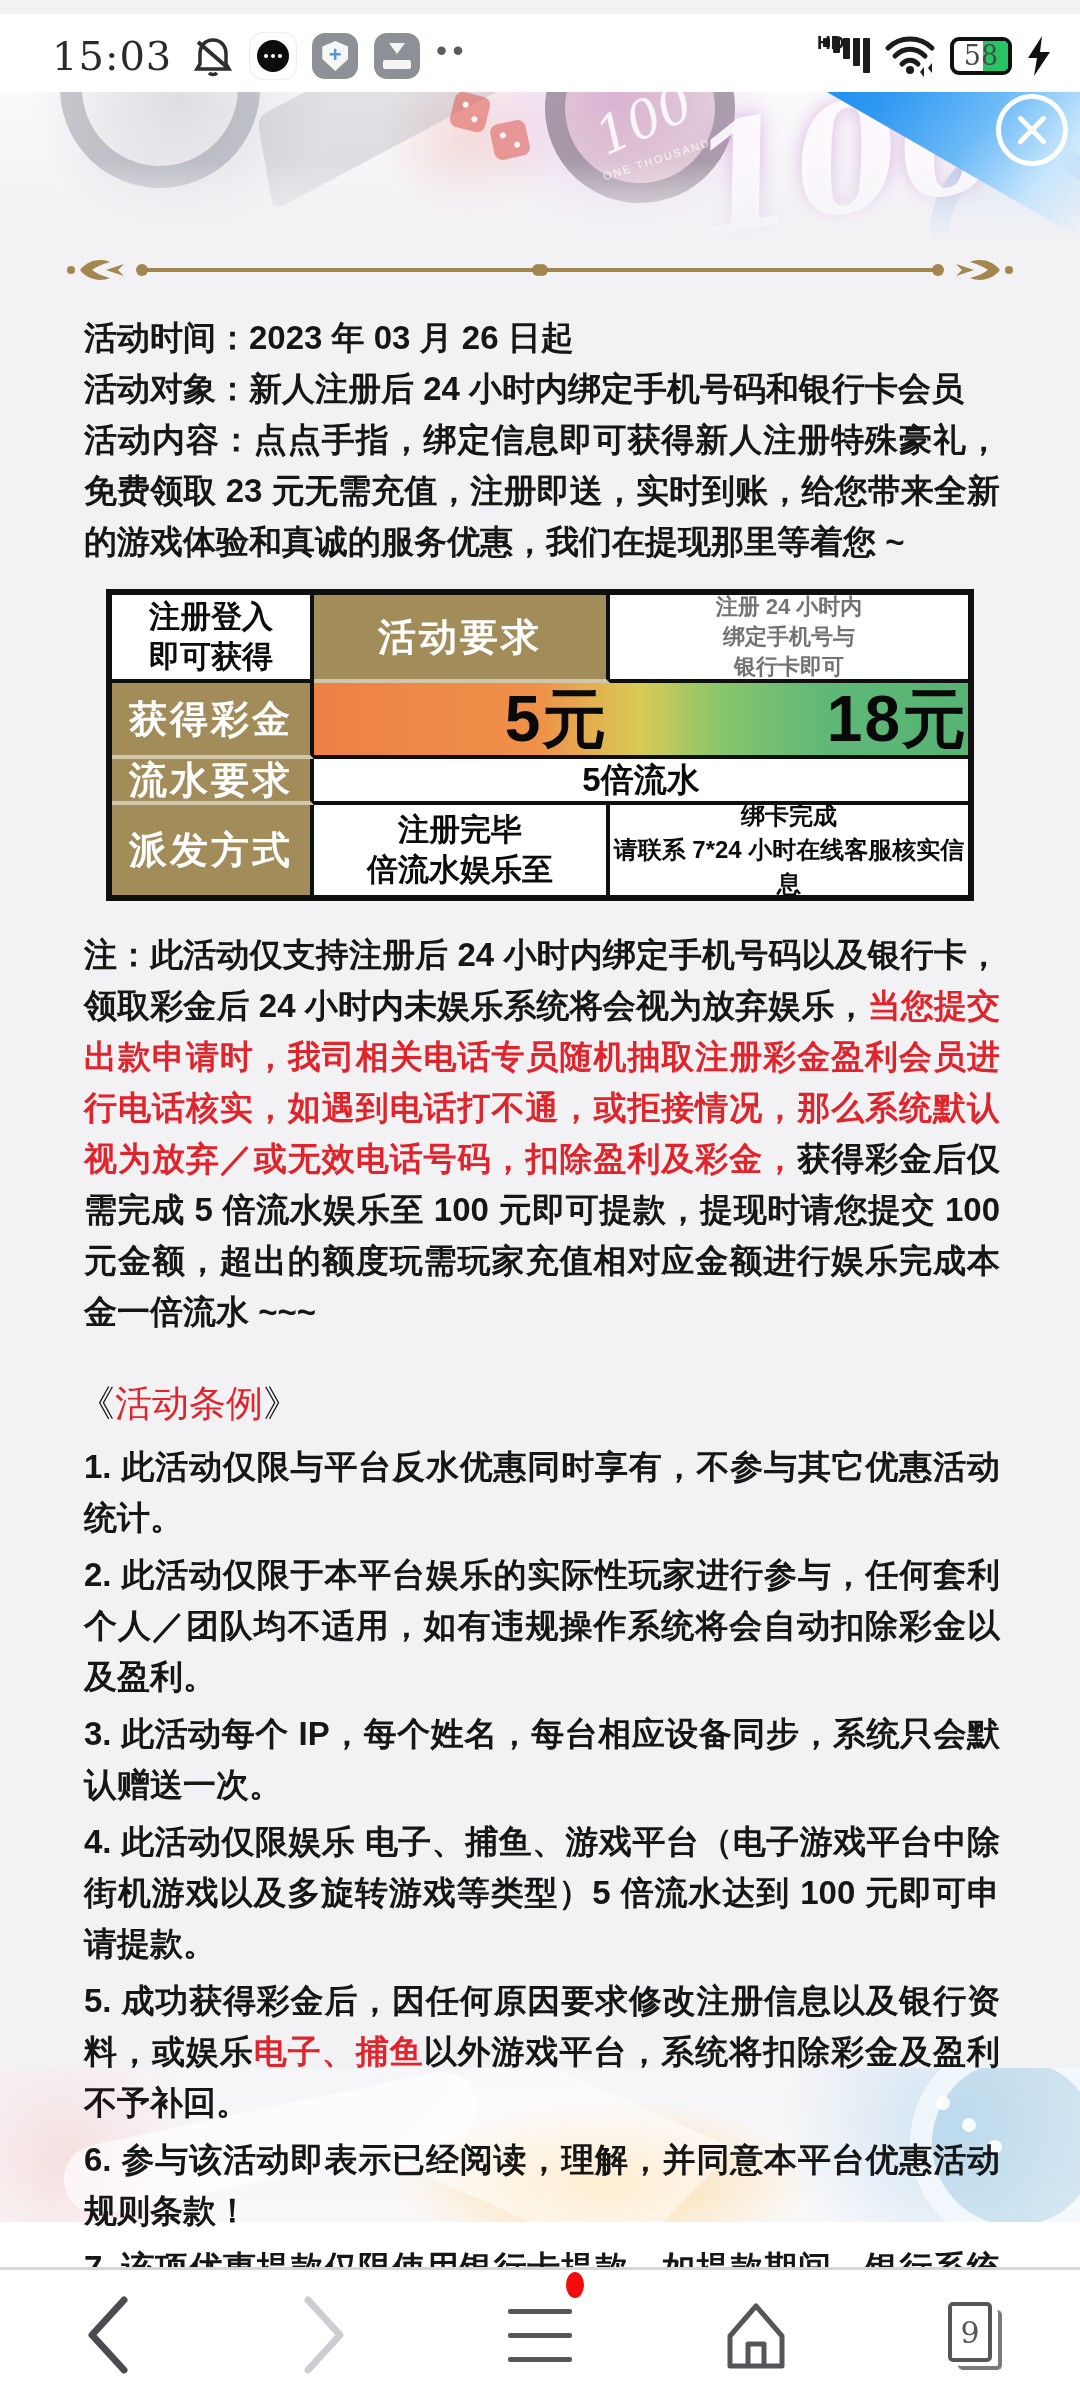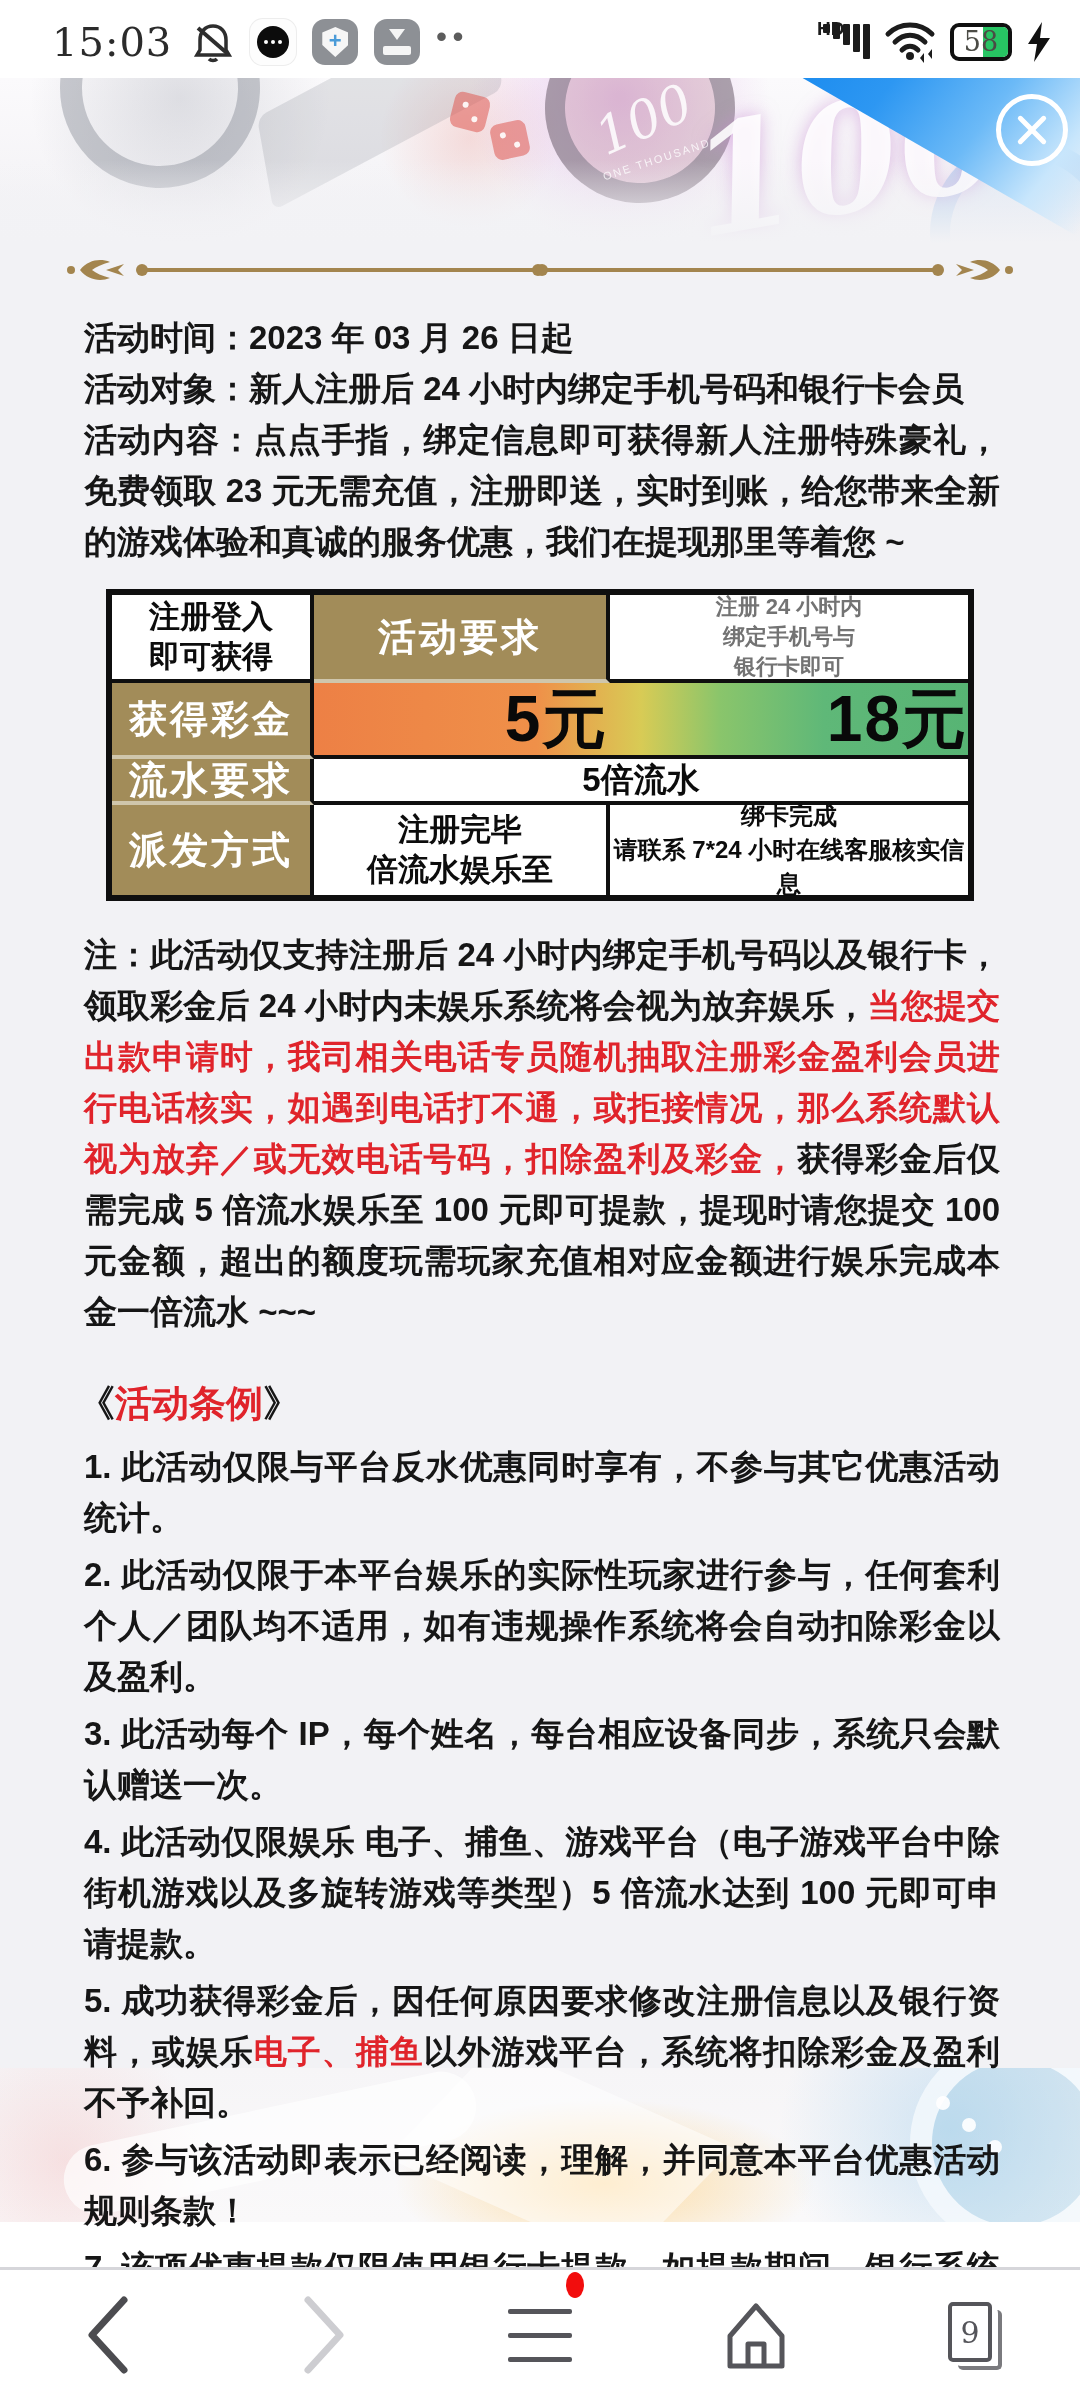--- a/index.html
+++ b/index.html
@@ -4,21 +4,21 @@
 <style>
   * { box-sizing: border-box; margin: 0; padding: 0; }
   html,body { background:#e9e9ec; }
   body { font-family: "Liberation Sans", sans-serif; }
   .screen{
     position:relative; width:1080px; height:2400px; margin:0 auto;
     background:#f2f2f5; overflow:hidden;
   }
   
   .status-bar{
-    position:absolute; top:0; left:0; right:0; height:78px; background:#ffffff;
+    position:absolute; top:14px; left:0; right:0; height:78px; background:#ffffff;
     display:flex; align-items:center; justify-content:space-between; padding:6px 28px 0 52px;
     z-index:30;
   }
   .sb-left{ display:flex; align-items:center; gap:16px; }
   .sb-time{ font-family:"DejaVu Serif", serif; font-size:40px; color:#2b2b2b; letter-spacing:1px; margin-right:4px;}
   .app-ic{ width:46px; height:46px; border-radius:13px; display:flex; align-items:center; justify-content:center; }
   .app-ic.white{ background:#fdfdfd; box-shadow:0 0 0 1px #ededed; }
   .app-ic.gray{ background:#8d9095; }
   .dot-circle{ width:32px; height:32px; border-radius:50%; background:#0c0c0c; position:relative; }
   .dot-circle::after{ content:""; position:absolute; left:7px; top:14px; width:4px; height:4px; border-radius:50%;
@@ -116,21 +116,21 @@
   .grad{ grid-column:2 / 4; display:flex; align-items:stretch;
     background:linear-gradient(90deg,#ed8045 0%, #ef9049 34%, #d8cb55 50%, #8ac56b 62%, #5fb878 78%, #57b474 100%);
     border-bottom:4px solid #0f0f0f; }
   .grad .half{ display:flex; align-items:center; justify-content:flex-end; }
   .grad .h1{ width:45%; } .grad .h2{ width:55%; }
   .amount{ font-size:64px; font-weight:800; color:#090909; letter-spacing:2px; }
   .span2{ grid-column:2 / 4; }
   .flow{ font-size:33px; font-weight:700; color:#0c0c0c; }
   
   .note{ margin-top:28px; }
-  .rules-h{ margin:42px 0 12px -6px; font-size:37px; font-weight:700; color:#161616; }
+  .rules-h{ margin:42px 0 12px -6px; font-size:37px; font-weight:400; color:#161616; }
   .item{ margin-bottom:6px; }
   
   .bottom-banner{ position:absolute; top:2068px; left:0; right:0; height:154px; overflow:hidden; z-index:4;
     background:
       radial-gradient(ellipse 300px 120px at 56% 75%, rgba(255,196,90,.55), rgba(255,196,90,0) 70%),
       radial-gradient(circle at 88% 40%, rgba(150,200,235,.40), rgba(150,200,235,0) 170px),
       radial-gradient(circle at 6% 60%, rgba(240,170,170,.30), rgba(240,170,170,0) 140px),
       linear-gradient(180deg,#f6f5f7 0%, #faf9fa 100%);
   }
   .bb-chip{ position:absolute; right:-40px; top:-30px; width:210px; height:210px; border-radius:50%;

